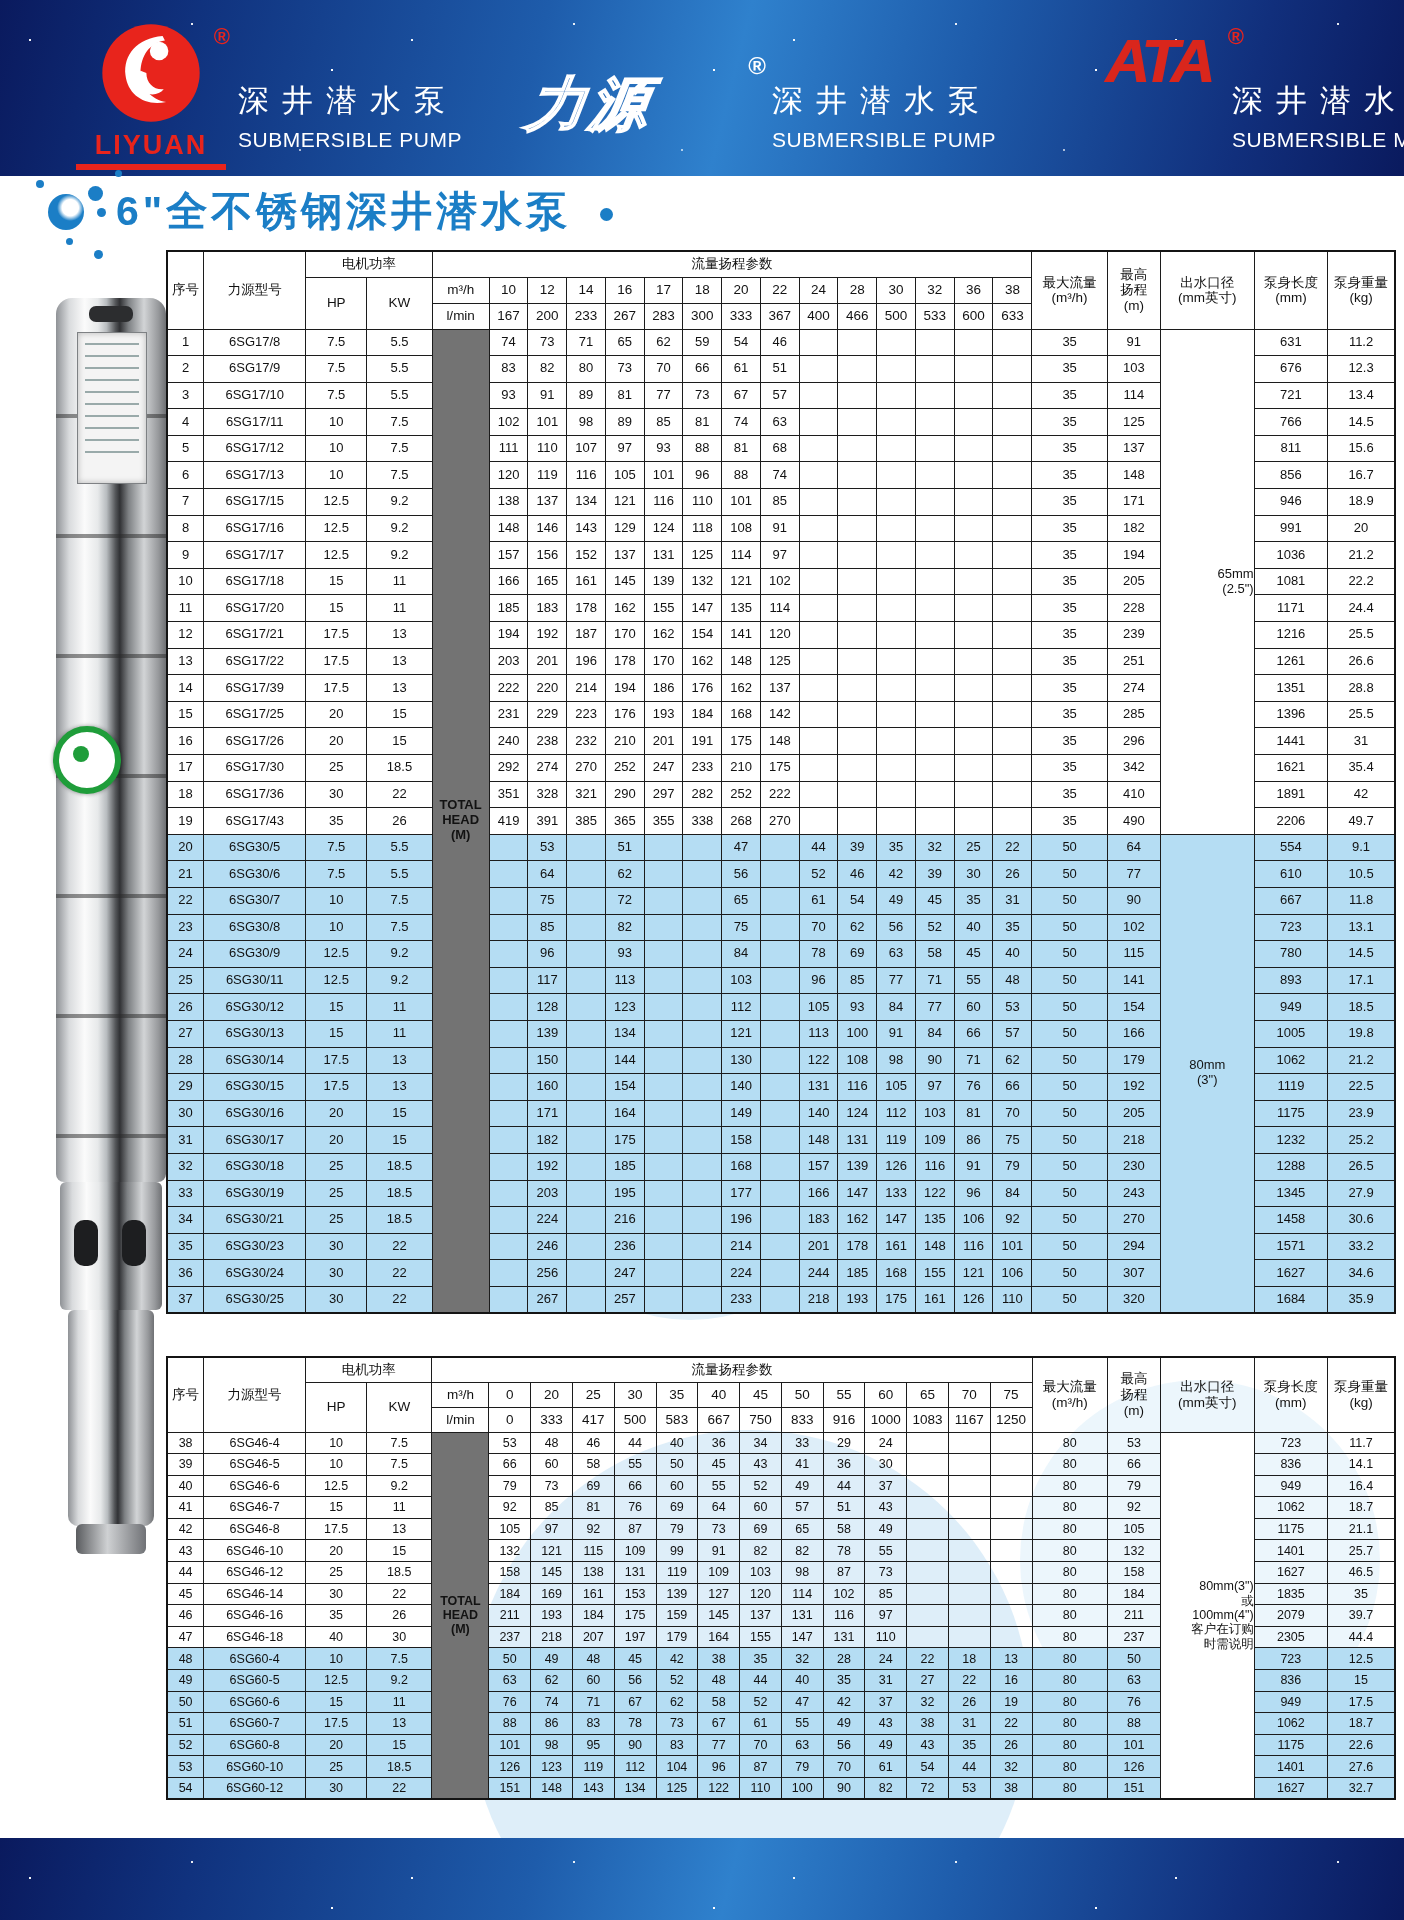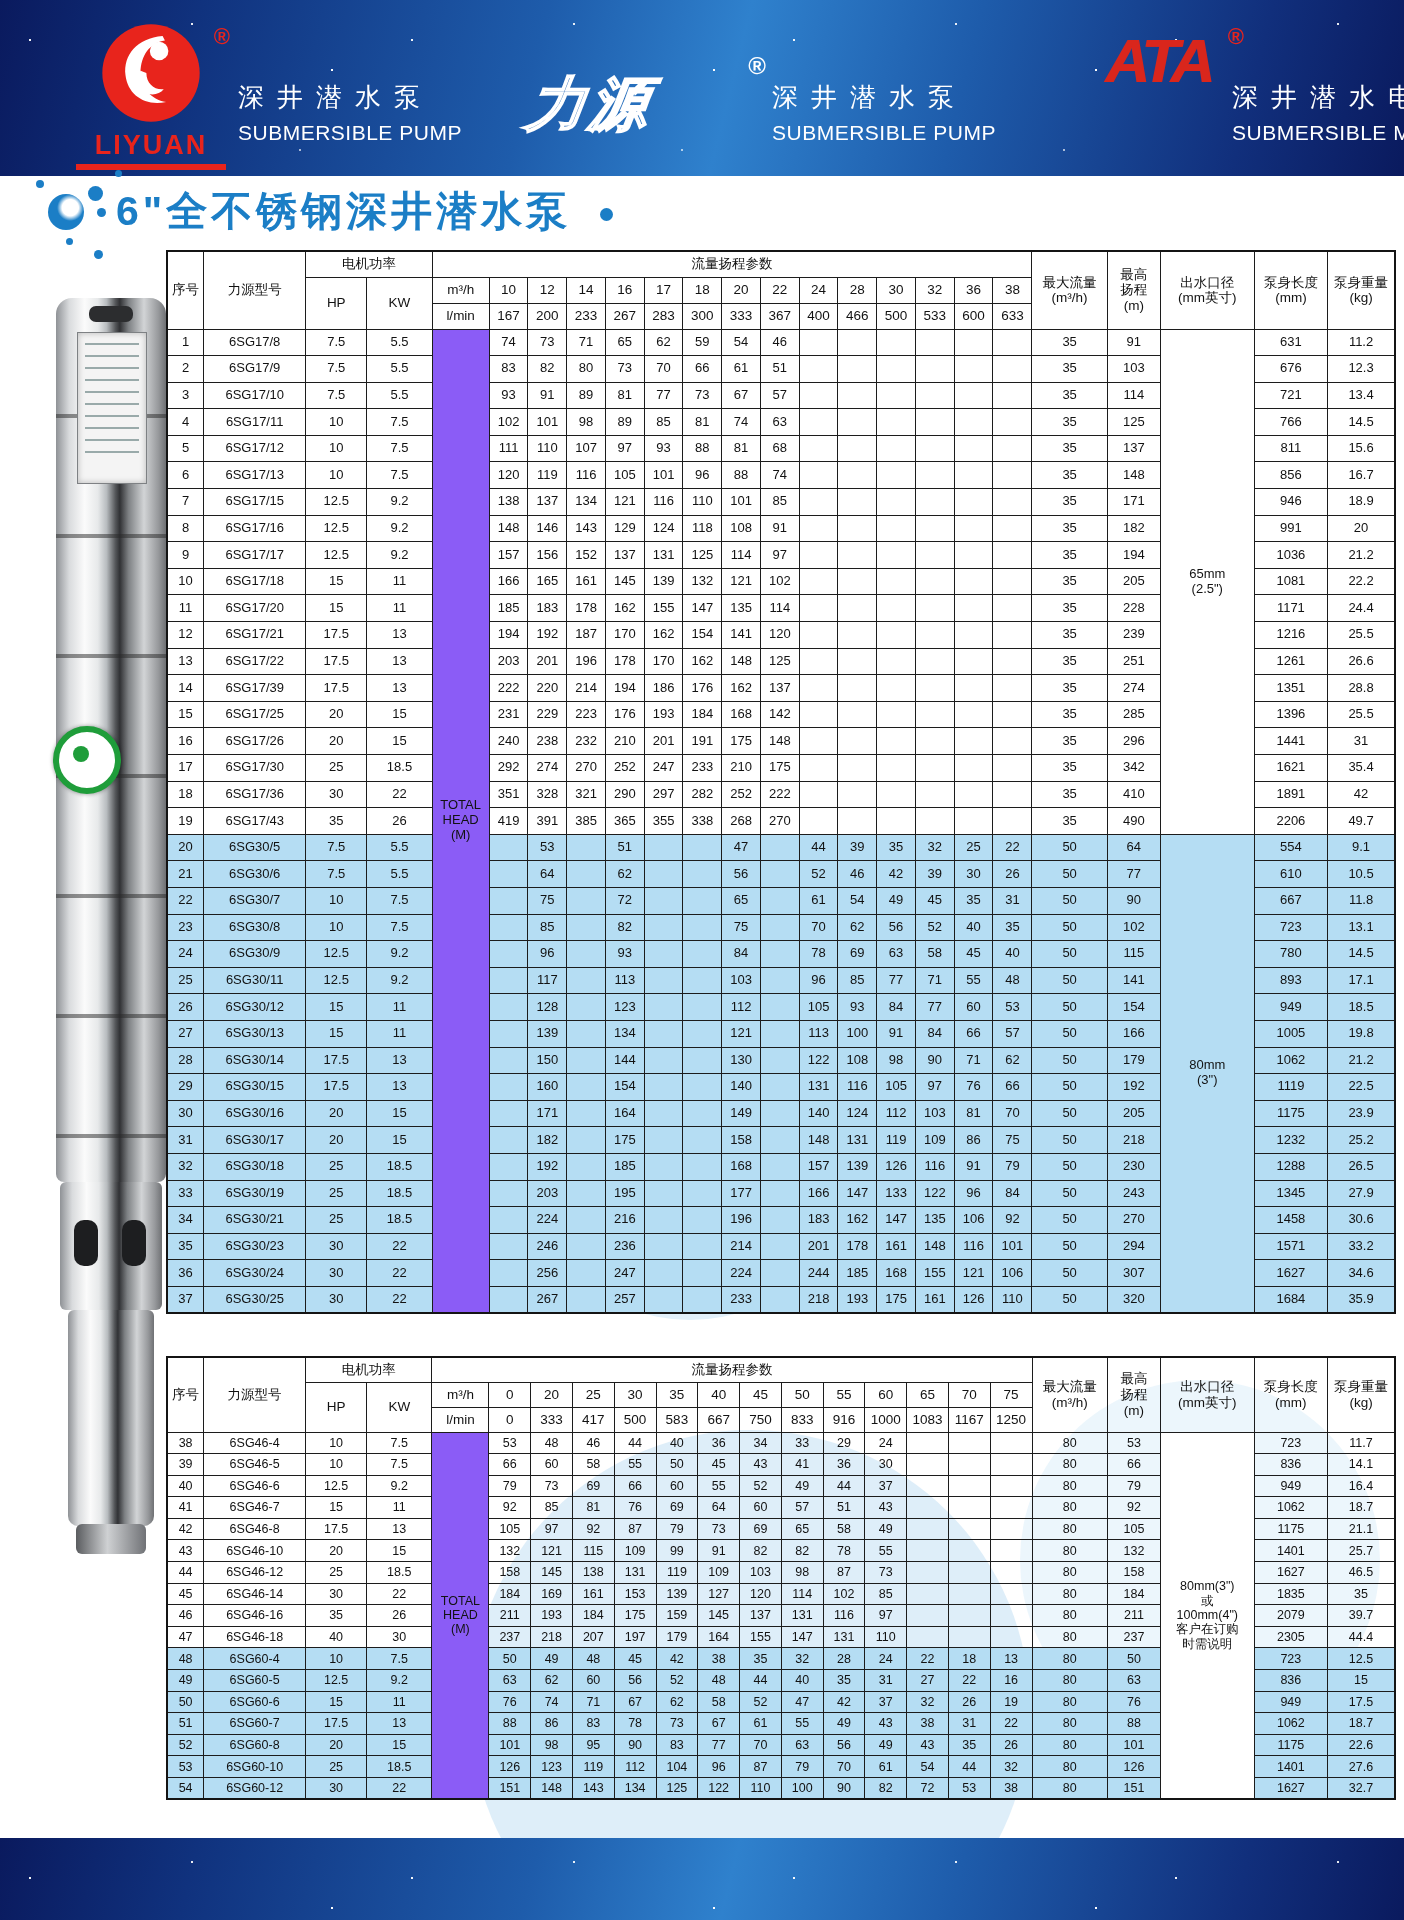--- a/index.html
+++ b/index.html
@@ -22,21 +22,21 @@
       radial-gradient(circle 1.4px at 300px 150px, rgba(255,255,255,.85) 50%, transparent 52%),
       radial-gradient(circle 1px at 152px 62px, rgba(255,255,255,.9) 50%, transparent 52%);
     background-size:382px 172px;background-repeat:repeat;}
 
   
   .b1{position:absolute;left:76px;top:22px;width:150px;text-align:center;}
   .b1 .reg{position:absolute;right:-4px;top:2px;color:#e8241c;font-weight:bold;font-size:22px;}
   .b1name{color:#e8241c;font-size:27px;font-weight:bold;letter-spacing:2px;margin-top:2px;}
   .b1bar{height:6px;background:#e8241c;margin-top:3px;}
   .btext{position:absolute;color:#fff;}
-  .btext .cn{font-size:26px;letter-spacing:13px;white-space:nowrap;}
+  .btext .cn{font-size:31px;letter-spacing:13px;white-space:nowrap;}
   .btext .en{font-size:21px;letter-spacing:.5px;white-space:nowrap;margin-top:6px;}
   .t1{left:238px;top:80px;}
   .t2{left:772px;top:80px;}
   .t3{left:1232px;top:80px;}
   
   .b2{position:absolute;left:528px;top:66px;width:220px;}
   .wordmark{font-size:58px;font-weight:900;font-style:italic;color:transparent;
             -webkit-text-stroke:2px #fff;letter-spacing:4px;transform:skewX(-8deg);}
   .b2 .reg2{position:absolute;right:-18px;top:-14px;color:#fff;font-size:24px;font-weight:bold;}
   
@@ -91,22 +91,22 @@
   #t2mount{left:166px;top:1356px;}
   table.spec{border-collapse:collapse;table-layout:fixed;border:2px solid #141414;background:transparent;}
   .spec th,.spec td{border:1px solid #1c1c1c;text-align:center;vertical-align:middle;
     font-size:13px;color:#121212;padding:0;overflow:hidden;line-height:1.15;font-weight:normal;}
   .spec thead th{font-size:13.5px;}
   .pre{white-space:pre-line;}
   #t1mount tbody tr{height:26.6px;}
   #t2mount tbody tr{height:21.6px;}
   #t2mount td{font-size:12.5px;}
   tr.hl td{background:#b5ddf3;}
-  td.th-col{background:#8b5cf6;font-size:13px;}
-  td.outlet.whitebg{background:#ffffff;}
+  td.th-col{background:#737373;font-size:13px;font-weight:bold;}
+  td.outlet.whitebg{background:#ffffff;text-align:right;}
   td.outlet.bluebg{background:#b5ddf3;}
 </style>
 </head>
 <body>
 
 <div class="page">
 
   <div class="band top">
     <div class="b1">
       <svg width="118" height="102" viewBox="0 0 100 88">

